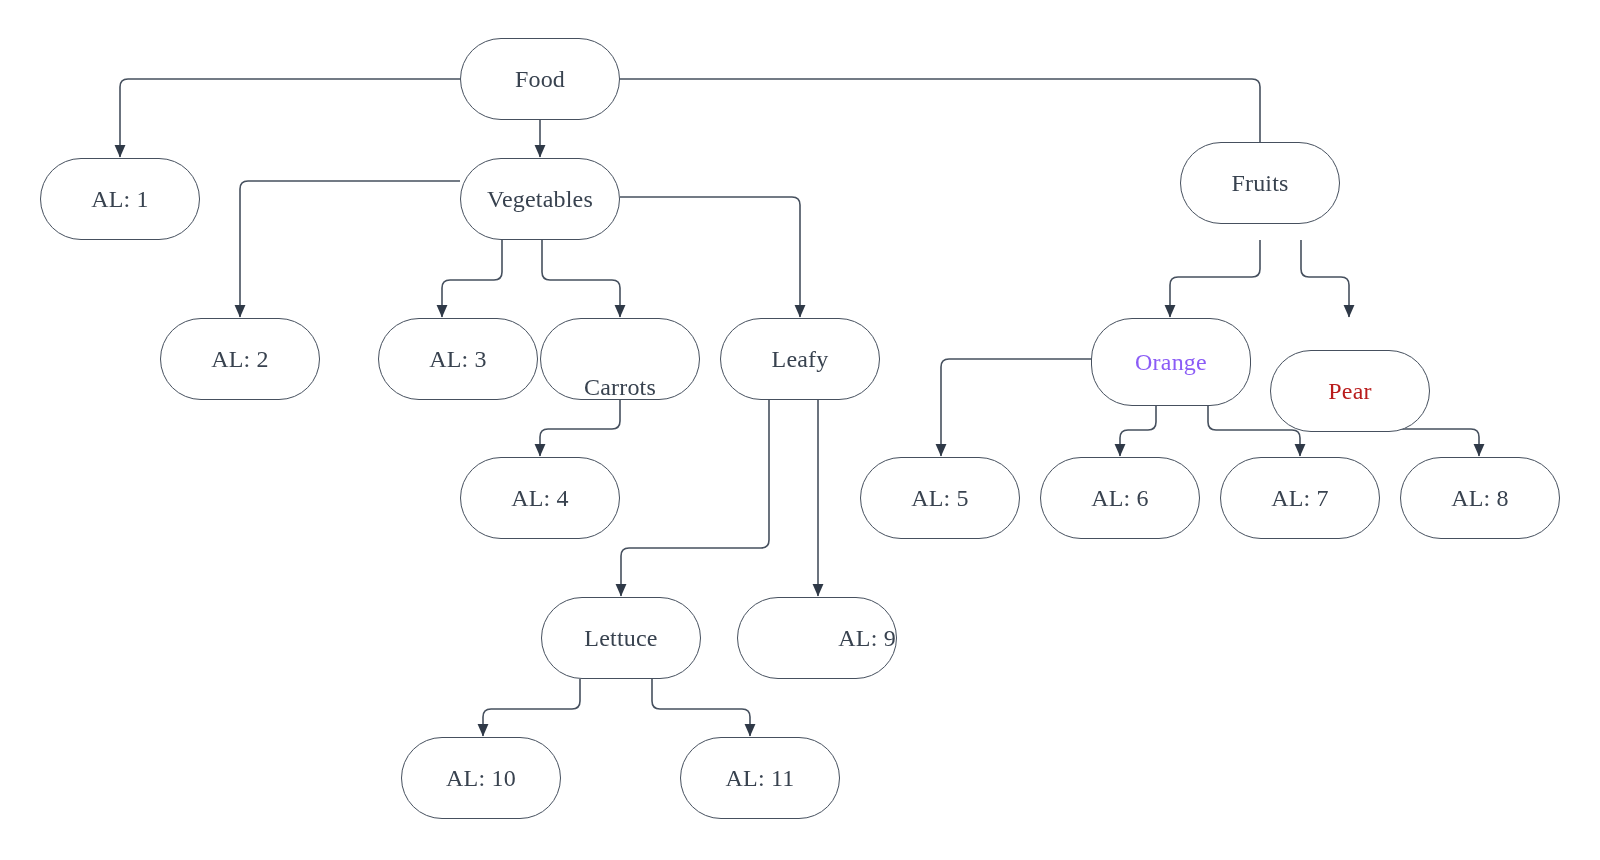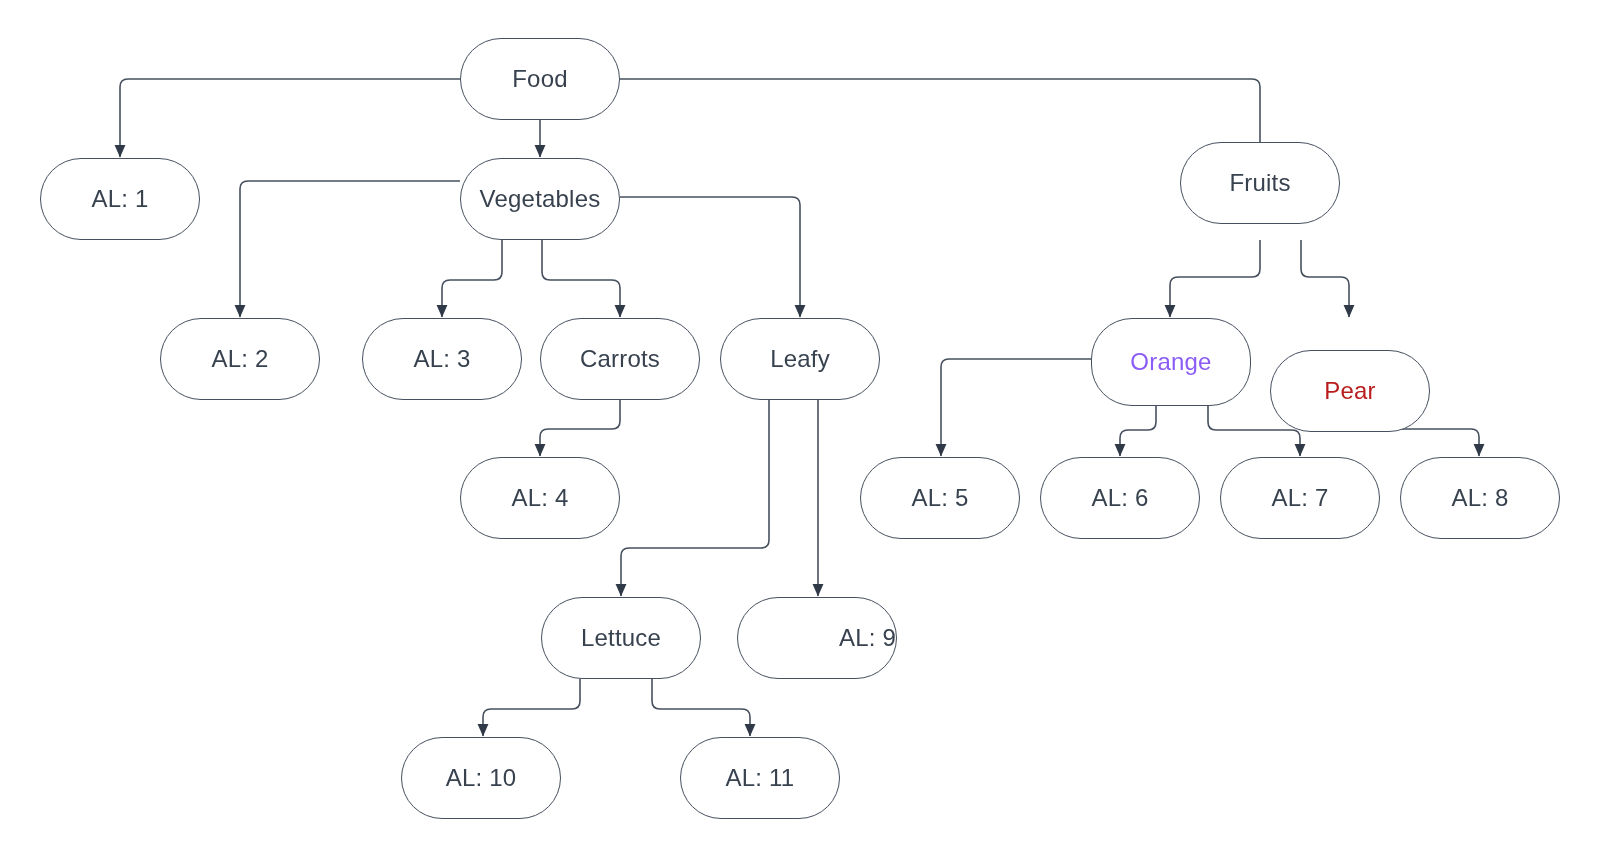--- a/index.html
+++ b/index.html
@@ -1,18 +1,18 @@
 <!DOCTYPE html>
 <html><head>
 <meta charset="utf-8">
 <style>
   html,body{margin:0;padding:0;background:#ffffff;}
   #canvas{
     position:relative;width:1600px;height:860px;background:#ffffff;
-    font-family:Liberation Sans, sans-serif;overflow:hidden;border-radius:15px;
+    font-family:Liberation Serif, serif;overflow:hidden;border-radius:15px;
   }
   #edge-layer{position:absolute;left:0;top:0;}
   #node-layer{position:absolute;left:0;top:0;width:100%;height:100%;}
   .node{
     position:absolute;box-sizing:border-box;
     display:flex;align-items:center;justify-content:center;
     border-radius:41px;font-size:24px;line-height:1;
     letter-spacing:0.2px;white-space:nowrap;
   }
 </style>
@@ -54,24 +54,24 @@
       </div>
       <div class="node" style="left: 460px; top: 158px; width: 160px; height: 82px; background: rgb(255, 255, 255); border: 1.6px solid rgb(70, 80, 94); color: rgb(56, 66, 79);">
         <span>Vegetables</span>
       </div>
       <div class="node" style="left: 1180px; top: 142px; width: 160px; height: 82px; background: rgb(255, 255, 255); border: 1.6px solid rgb(70, 80, 94); color: rgb(56, 66, 79);">
         <span>Fruits</span>
       </div>
       <div class="node" style="left: 160px; top: 318px; width: 160px; height: 82px; background: rgb(255, 255, 255); border: 1.6px solid rgb(70, 80, 94); color: rgb(56, 66, 79);">
         <span>AL: 2</span>
       </div>
-      <div class="node" style="left: 362px; top: 318px; width: 160px; height: 82px; background: rgb(255, 255, 255); border: 1.6px solid rgb(70, 80, 94); color: rgb(56, 66, 79);">
+      <div class="node" style="left: 378px; top: 318px; width: 160px; height: 82px; background: rgb(255, 255, 255); border: 1.6px solid rgb(70, 80, 94); color: rgb(56, 66, 79);">
         <span>AL: 3</span>
       </div>
-      <div class="node" style="left: 540px; top: 318px; width: 160px; height: 82px; background: rgb(255, 255, 255); border: 1.6px solid rgb(70, 80, 94); color: rgb(56, 66, 79);">
+      <div class="node" style="left: 540px; top: 318px; width: 160px; height: 82px; background: rgb(255, 255, 255); border: 1.6px solid rgb(70, 80, 94); color: rgb(56, 66, 79); align-items: flex-end;">
         <span>Carrots</span>
       </div>
       <div class="node" style="left: 720px; top: 318px; width: 160px; height: 82px; background: rgb(255, 255, 255); border: 1.6px solid rgb(70, 80, 94); color: rgb(56, 66, 79);">
         <span>Leafy</span>
       </div>
       <div class="node" style="left: 1091px; top: 318px; width: 160px; height: 88px; background: rgb(255, 255, 255); border: 1.6px solid rgb(70, 80, 94); color: #8b5cf6;">
         <span>Orange</span>
       </div>
       <div class="node" style="left: 1270px; top: 318px; width: 160px; height: 82px; background: rgb(255, 255, 255); border: 1.6px solid rgb(70, 80, 94); color: #b91c1c; margin-top: 32px;">
         <span>Pear</span>

